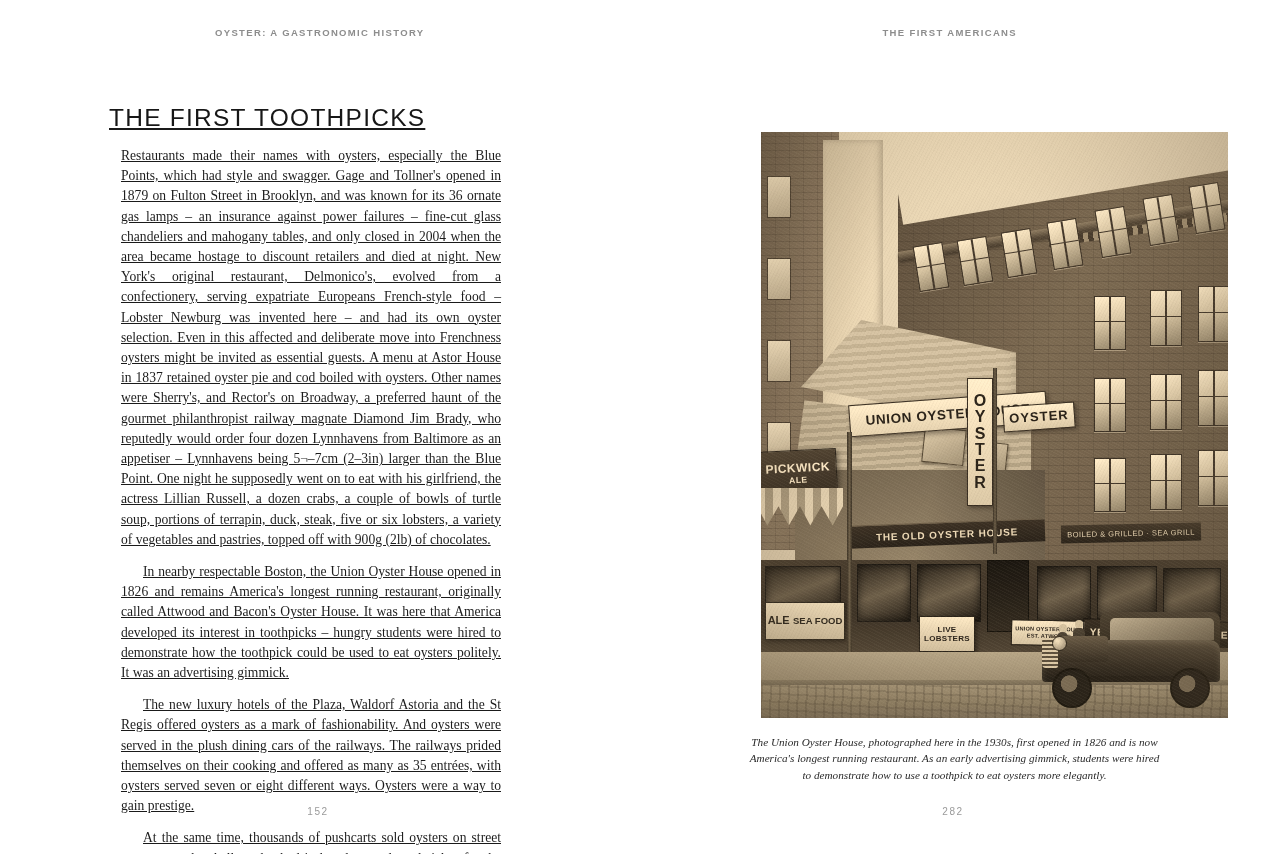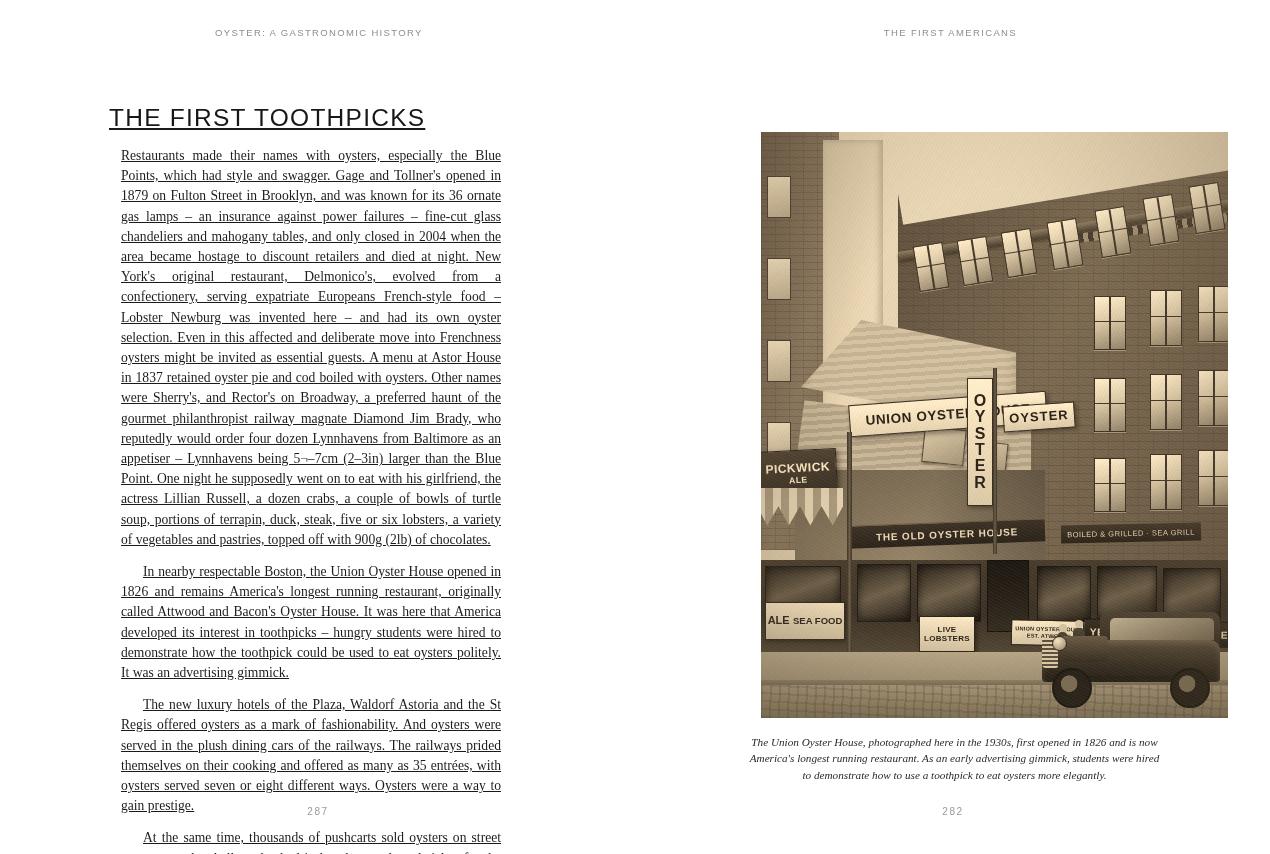--- a/index.html
+++ b/index.html
@@ -18,21 +18,21 @@
 
   
   .running-head {
     position: absolute;
     top: 27px;
     font-family: "Liberation Sans", sans-serif;
     font-size: 9.5px;
     letter-spacing: 1.35px;
     color: #8d8d8d;
     text-transform: uppercase;
-    font-weight: 400;
+    font-weight: 700;
     white-space: nowrap;
   }
   #head-left  { left: 215px; }
   #head-right { right: 253px; }
 
   
   .page-left {
     position: absolute;
     left: 109px;
     top: 105px;
@@ -733,14 +733,14 @@
     </div>
 
     <div class="tone"></div>
     <div class="grain"></div>
     <div class="vignette"></div>
   </figure>
 
   <figcaption class="photo-caption">The Union Oyster House, photographed here in the 1930s, first opened in 1826 and is now America's longest running restaurant. As an early advertising gimmick, students were hired to demonstrate how to use a toothpick to eat oysters more elegantly.</figcaption>
 </div>
 
-<div class="folio" id="folio-left">287</div>
+<div class="folio" id="folio-left">152</div>
 <div class="folio" id="folio-right">282</div>
 
 </body></html>

